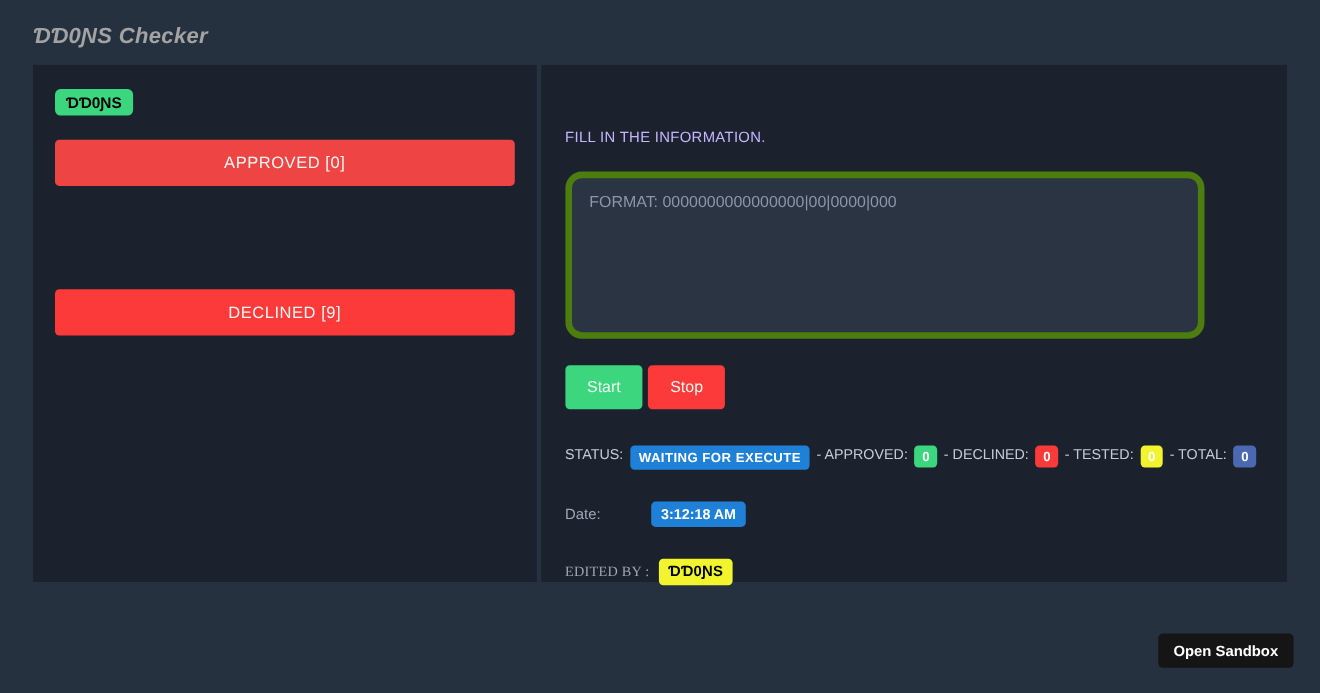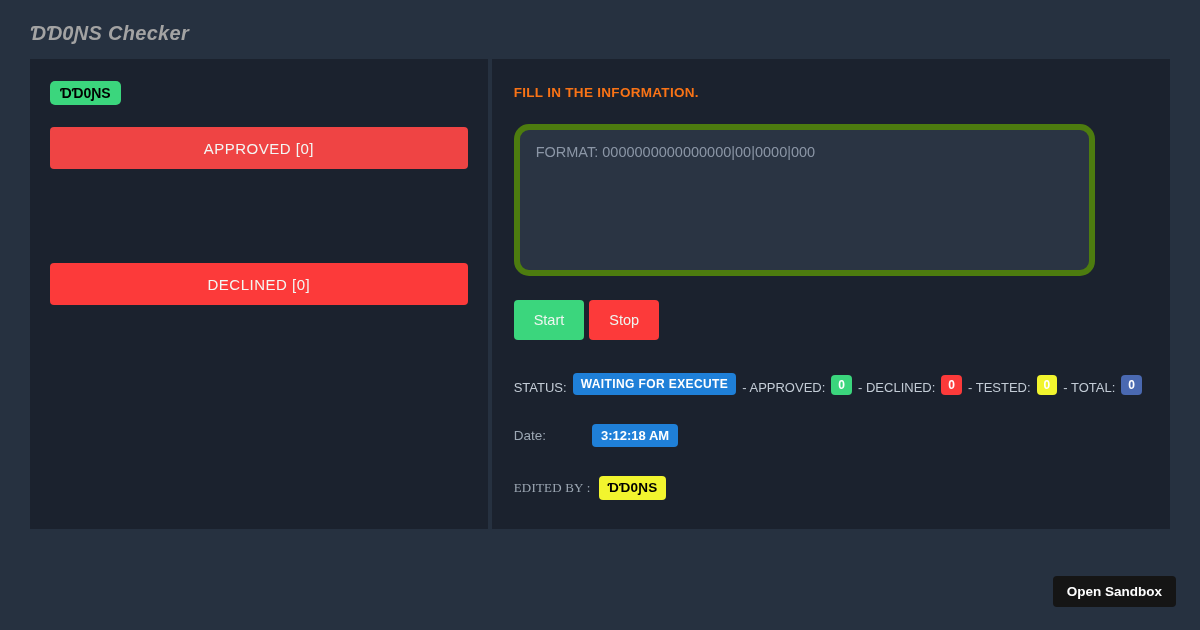--- a/index.html
+++ b/index.html
@@ -51,24 +51,25 @@
     color: #f3f7f4;
     font-size: 15px;
     font-family: "Liberation Sans", sans-serif;
     letter-spacing: 0.5px;
     cursor: pointer;
   }
   .btn-approved { background: #ef4444; margin-top: 22px; }
   .btn-declined { background: #fc3a3a; margin-top: 94px; }
 
   .form-heading {
-    color: #f97316;
+    color: #c4b5fd;
     font-size: 13.5px;
-    font-weight: 700;
+    font-weight: 400;
     letter-spacing: 0.3px;
+    margin-top: 32px;
   }
   .cards-input {
     display: block;
     margin-top: 24px;
     width: 581px;
     height: 152px;
     background: #2a3443;
     border: 6px solid #4d7c0f;
     border-radius: 15px;
     resize: none;
@@ -92,21 +93,21 @@
     cursor: pointer;
   }
   .btn-start { background: #3bd67d; }
   .btn-stop  { background: #fc3a3a; }
 
   .status-row {
     margin-top: 33px;
     color: #c3ccd6;
     font-size: 13px;
     display: flex;
-    align-items: flex-end;
+    align-items: flex-start;
     flex-wrap: nowrap;
     white-space: nowrap;
   }
   .status-row > * { margin-right: 6px; }
   .badge {
     display: inline-block;
     border-radius: 4px;
     font-weight: 700;
     font-size: 12px;
     color: #ffffff;
@@ -146,21 +147,21 @@
 
 <div class="header">
   <div class="app-title">ƊƊ0ƝS Checker</div>
 </div>
 
 <div class="panels">
 
   <div class="panel panel-left">
     <span class="brand-badge">ƊƊ0ƝS</span>
     <button class="big-btn btn-approved">APPROVED [0]</button>
-    <button class="big-btn btn-declined">DECLINED [0]</button>
+    <button class="big-btn btn-declined">DECLINED [9]</button>
   </div>
 
   <div class="panel panel-right">
     <div class="form-heading">FILL IN THE INFORMATION.</div>
 
     <textarea class="cards-input" placeholder="FORMAT: 0000000000000000|00|0000|000" style=""></textarea>
 
     <div class="btn-row">
       <button class="small-btn btn-start">Start</button>
       <button class="small-btn btn-stop">Stop</button>

